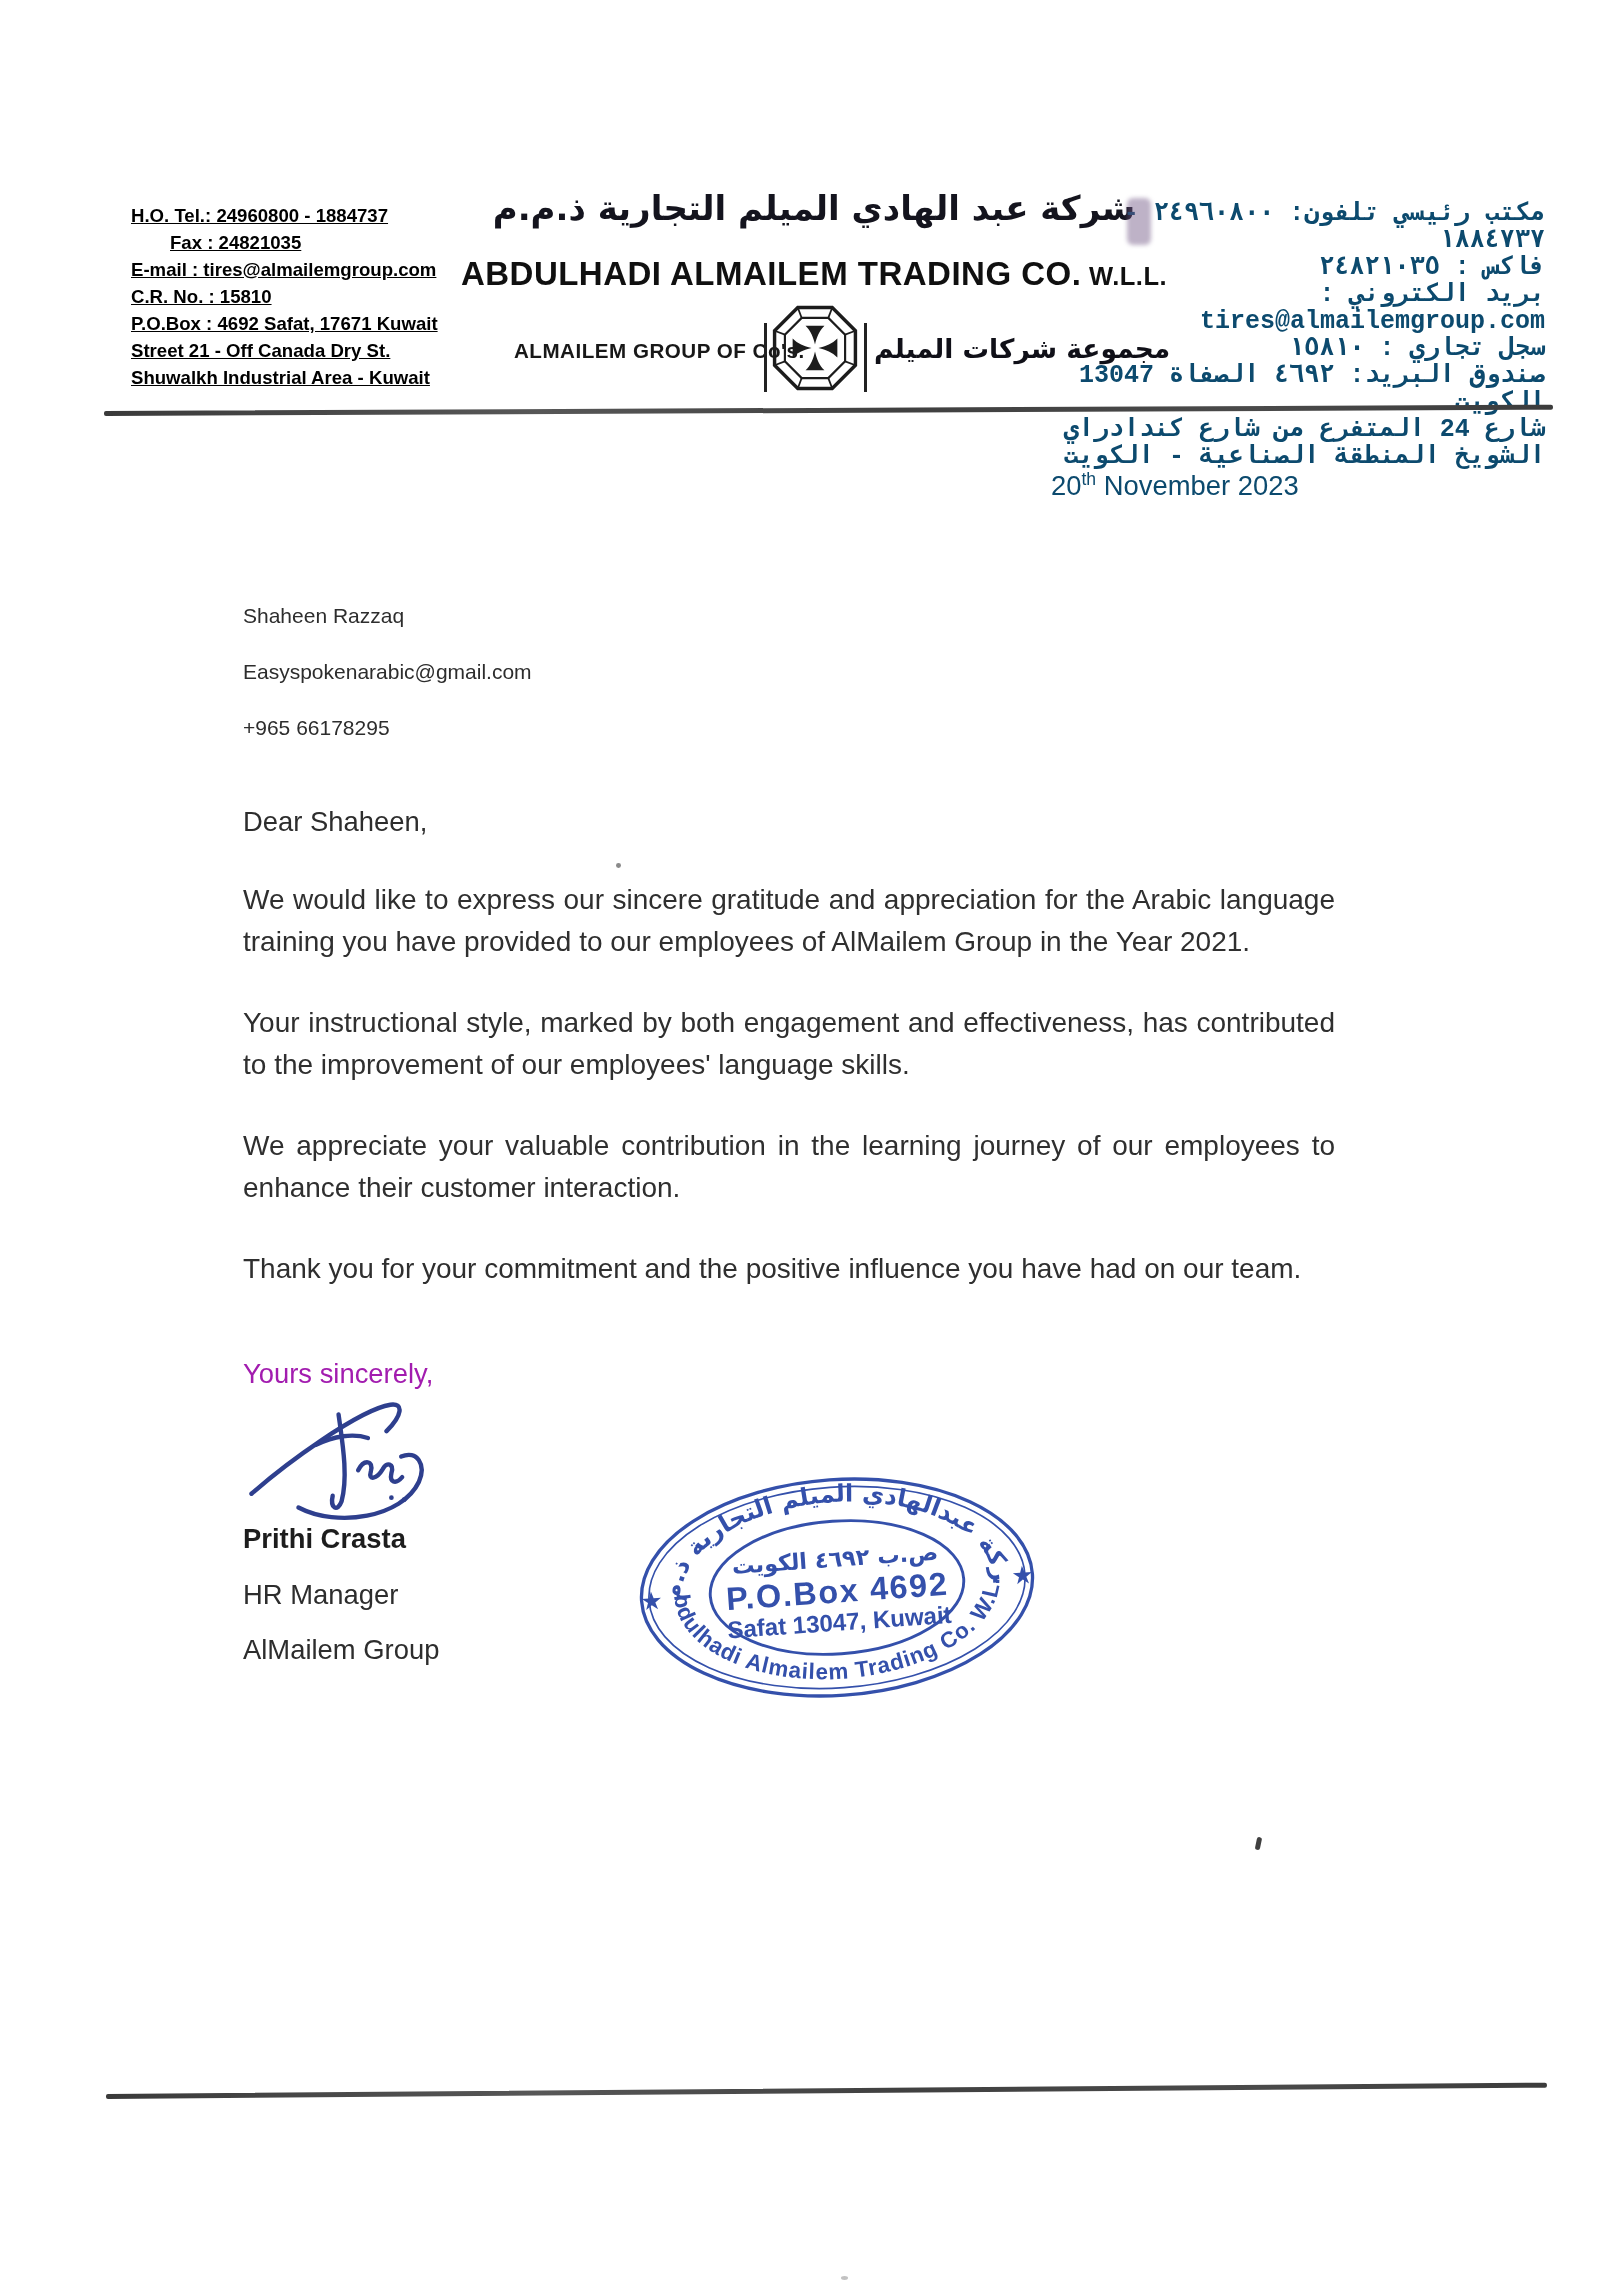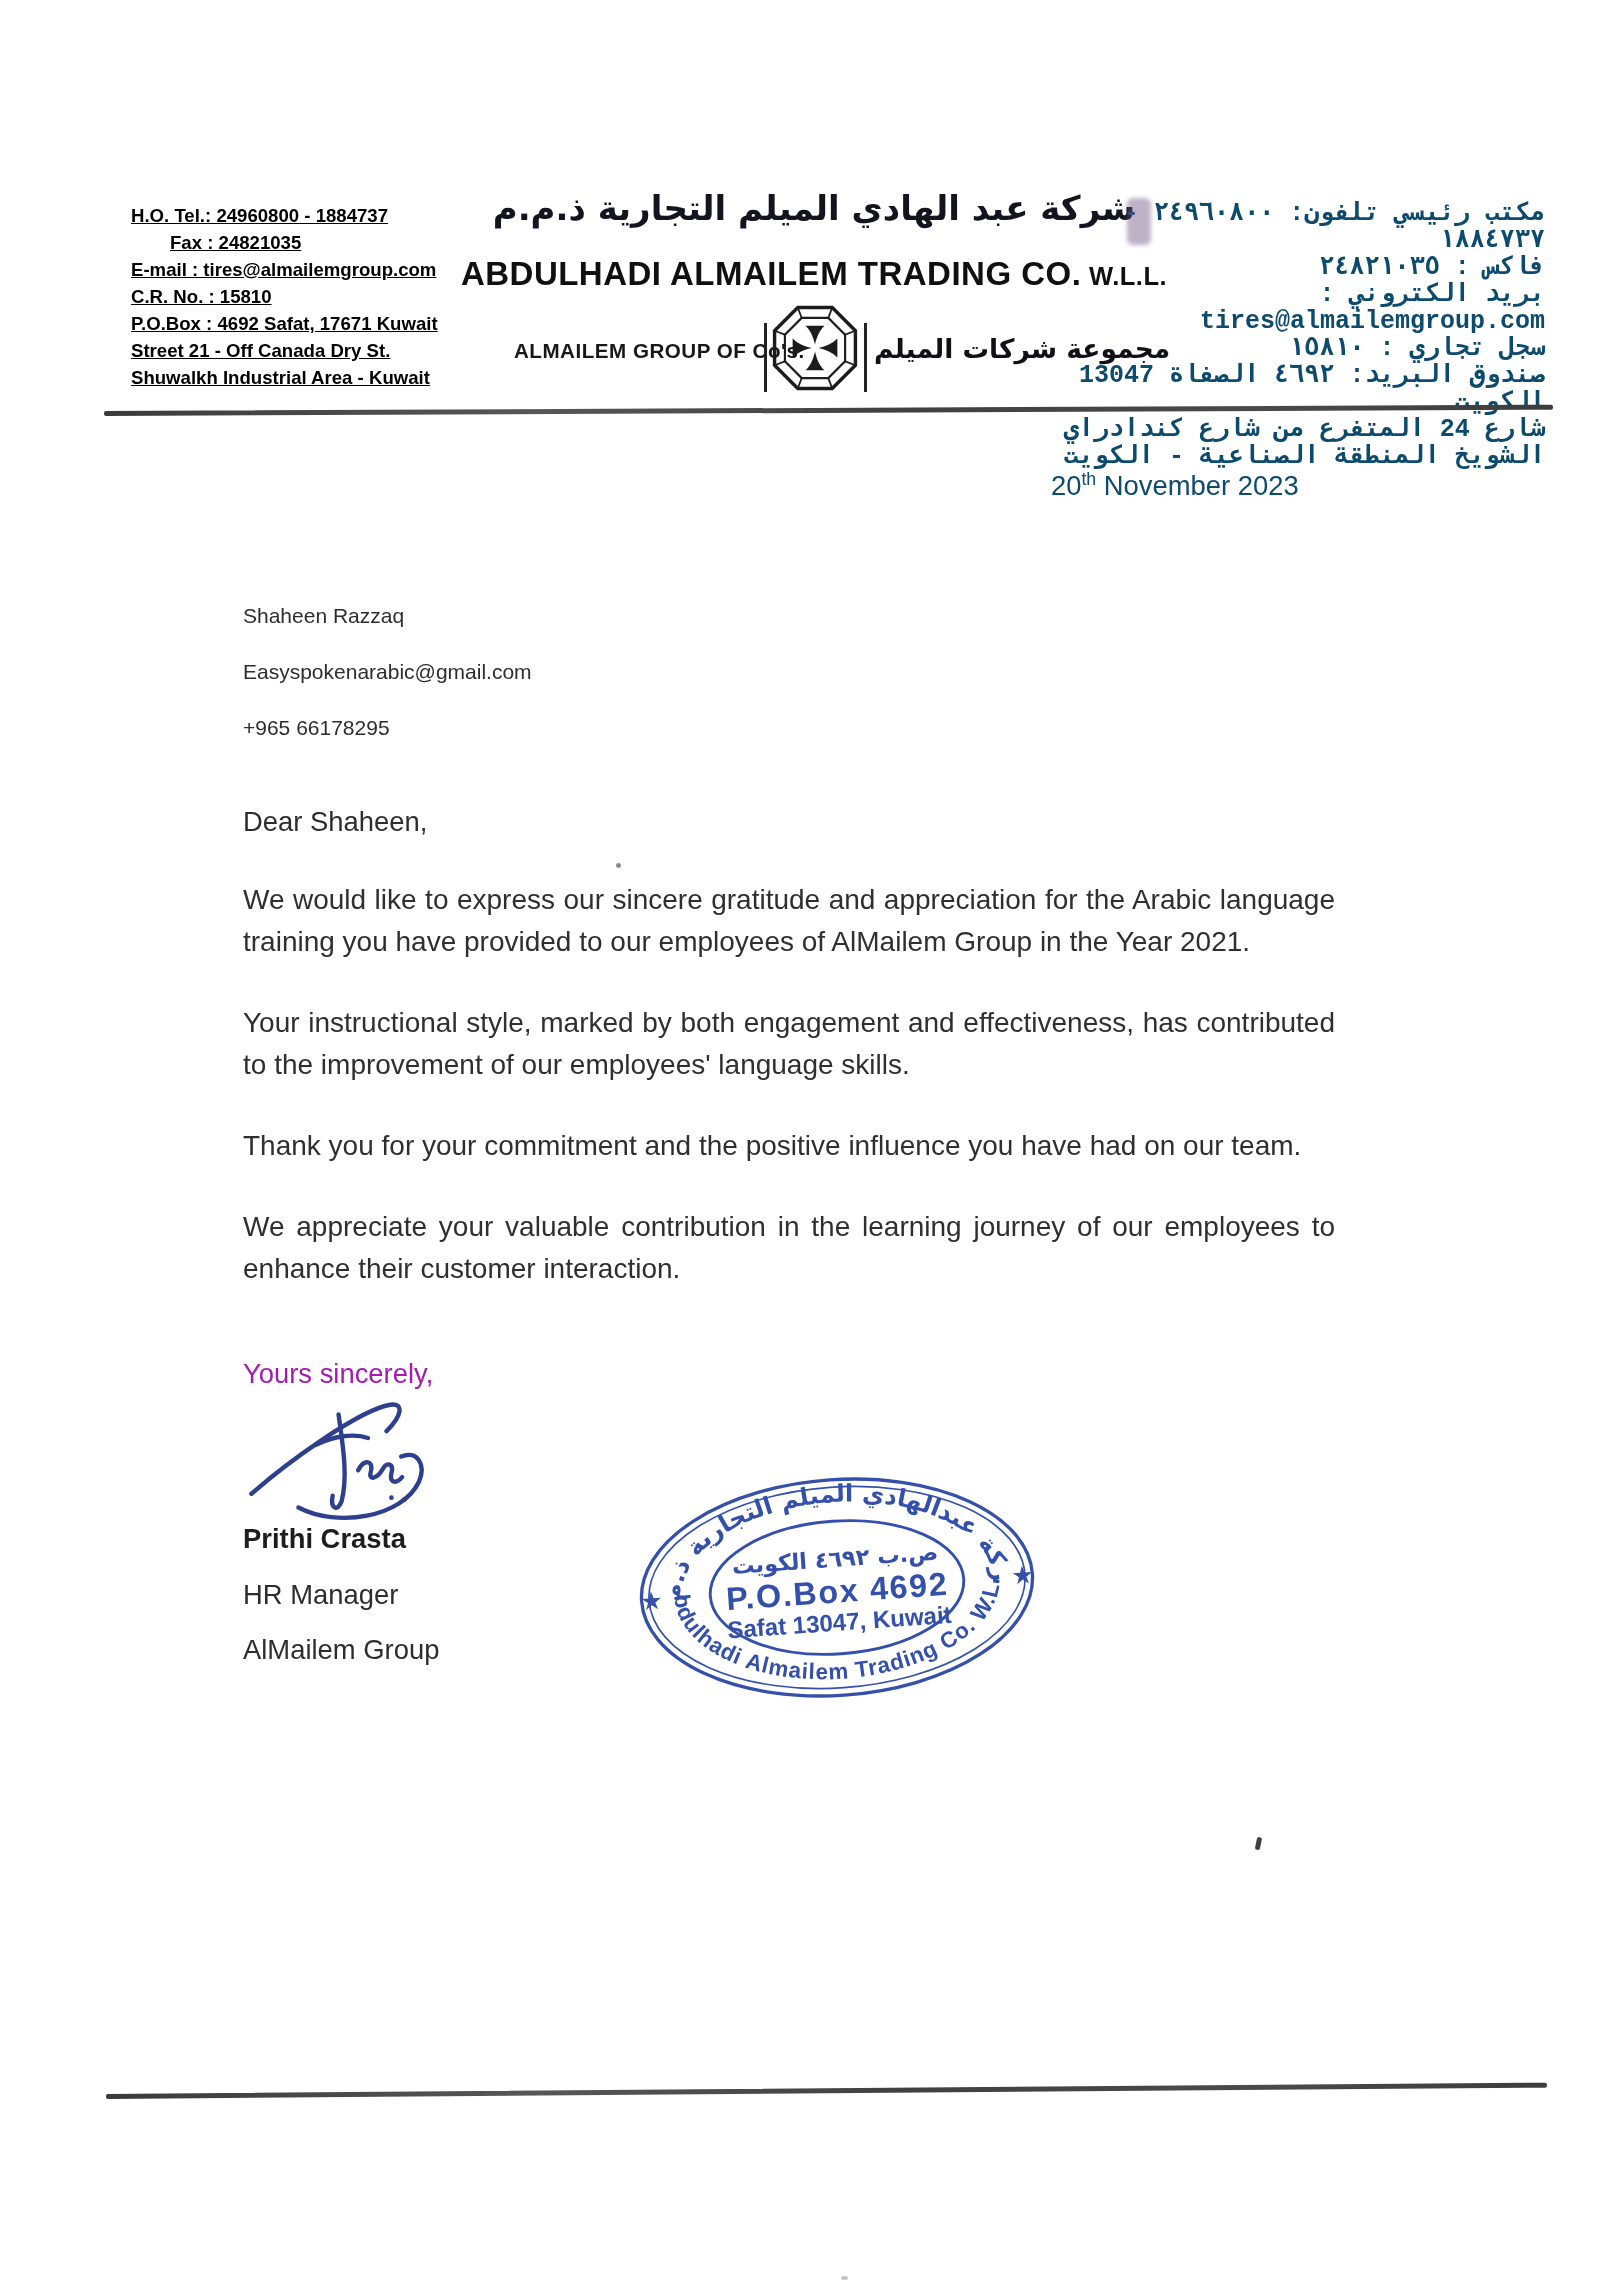--- a/index.html
+++ b/index.html
@@ -155,22 +155,22 @@
     <div>Shaheen Razzaq</div>
     <div>Easyspokenarabic@gmail.com</div>
     <div>+965 66178295</div>
   </div>
 
   <div class="salutation">Dear Shaheen,</div>
 
   <div class="body-copy">
     <p>We would like to express our sincere gratitude and appreciation for the Arabic language training you have provided to our employees of AlMailem Group in the Year 2021.</p>
     <p>Your instructional style, marked by both engagement and effectiveness, has contributed to the improvement of our employees' language skills.</p>
+    <p>We appreciate your valuable contribution in the learning journey of our employees to enhance their customer interaction.</p>
     <p>Thank you for your commitment and the positive influence you have had on our team.</p>
-    <p>We appreciate your valuable contribution in the learning journey of our employees to enhance their customer interaction.</p>
   </div>
 
   <div class="closing">Yours sincerely,</div>
 
   <div class="signature-wrap">
     <svg viewBox="0 0 200 140" width="201" height="137">
       <g fill="none" stroke="#2e3f8e" stroke-width="4.5" stroke-linecap="round" stroke-linejoin="round">
         <path d="M8,104 C42,74 118,18 150,13 C164,11 162,24 146,40"></path>
         <path d="M97,23 C101,52 107,86 100,112 C96,123 88,119 91,106"></path>
         <path d="M74,54 C92,45 112,42 127,47"></path>

